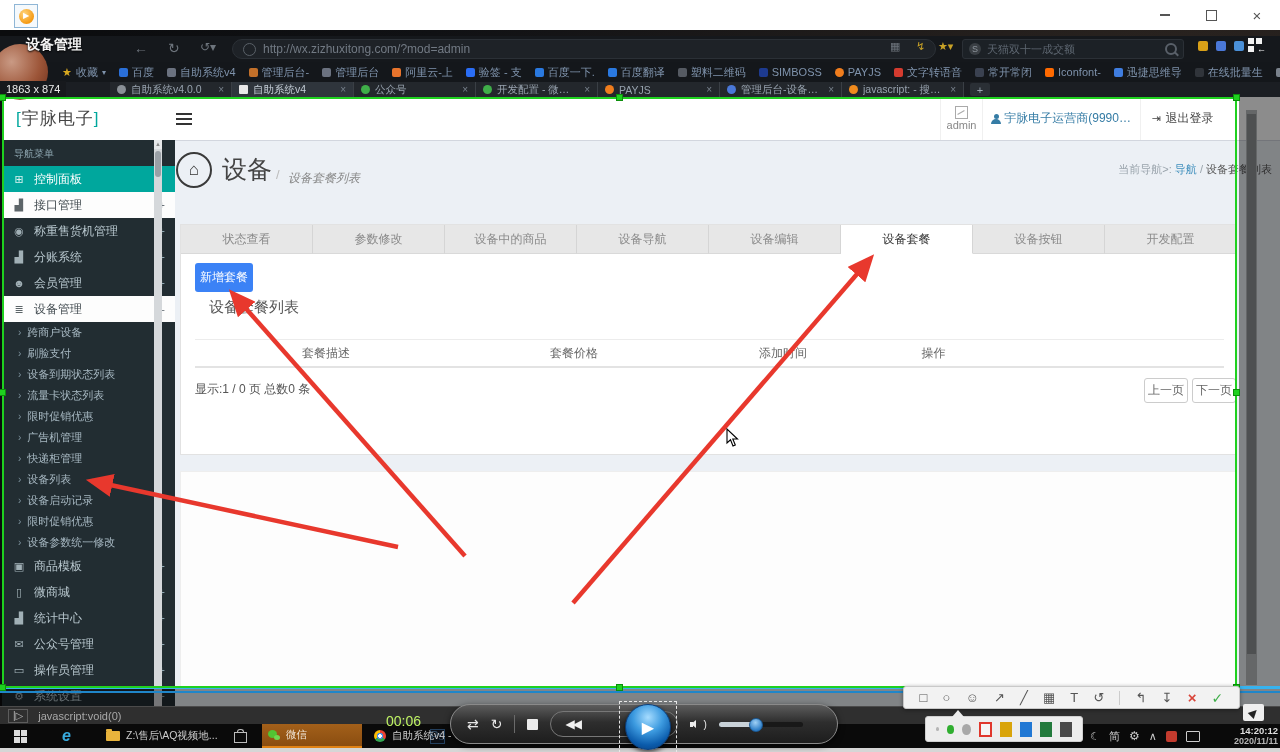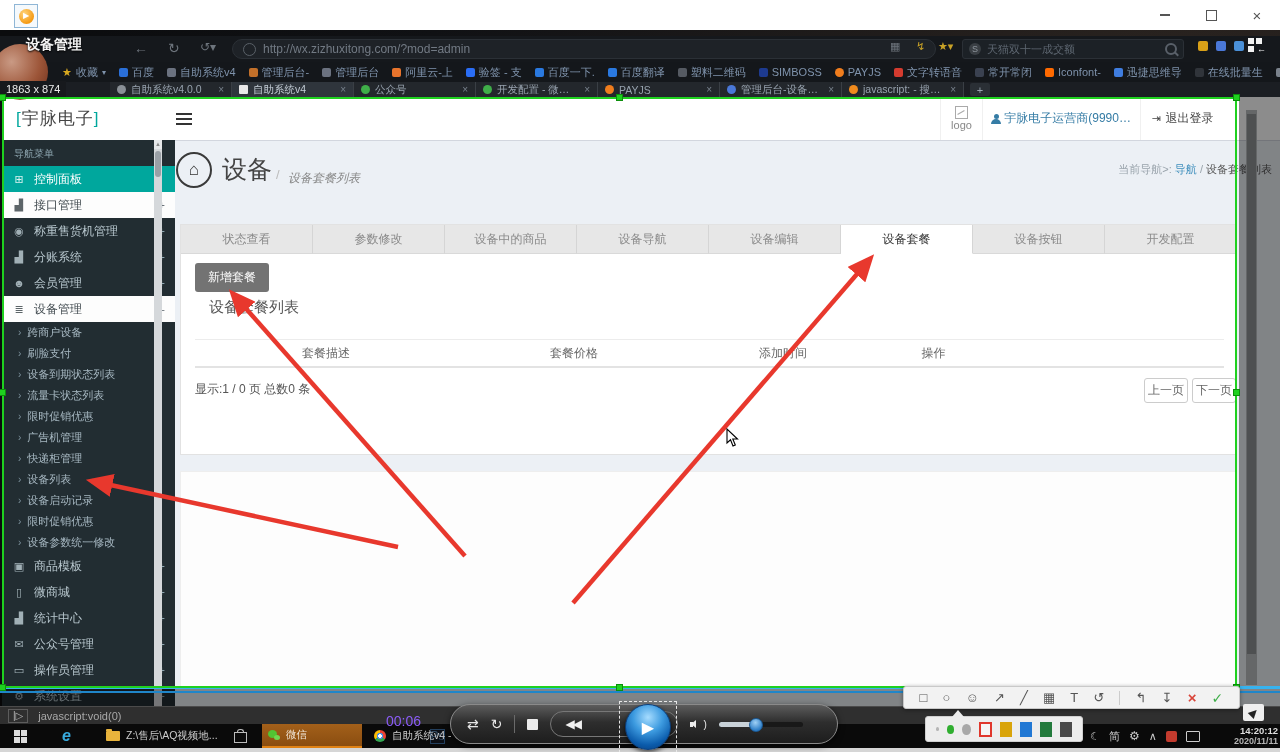--- a/index.html
+++ b/index.html
@@ -79,21 +79,21 @@
   .psub{left:288px;top:170px;font-size:12px;color:#888;font-style:italic;}
   .psep{left:276px;top:167px;font-size:13px;color:#bbb;}
   .crumb{left:930px;top:162px;width:342px;font-size:11px;color:#99a3ab;text-align:right;}
   .crumb .lk{color:#3c8dbc;}
   .crumb .cur{color:#555;}
   .card{left:180px;top:224px;width:1057px;height:231px;background:#fff;border:1px solid #e2e2e2;box-sizing:border-box;}
   .ctabs{display:flex;height:29px;}
   .ctab{flex:1;display:flex;align-items:center;justify-content:center;background:#e7e7e7;border-right:1px solid #d5d5d5;border-bottom:1px solid #d9d9d9;font-size:12px;color:#8a8a8a;box-sizing:border-box;}
   .ctab:last-child{border-right:none;}
   .ctab.on{background:#fff;color:#333;border-bottom:1px solid #fff;}
-  .addbtn{left:14px;top:38px;background:#737373;color:#fff;font-size:12px;padding:6px 13px;border-radius:3px;}
+  .addbtn{left:14px;top:38px;background:#3b82f6;color:#fff;font-size:12px;padding:6px 5px;border-radius:3px;}
   .ltitle{left:28px;top:73px;font-size:15px;color:#555;}
   .thead{left:14px;top:114px;width:1029px;height:26px;border-top:1px solid #ececec;border-bottom:2px solid #e3e3e3;display:flex;align-items:center;font-size:12px;color:#666;}
   .thc{text-align:center;}
   .summary{left:14px;top:156px;font-size:12px;color:#555;}
   .pgbtn{top:153px;width:44px;height:25px;background:#fff;border:1px solid #ccc;border-radius:3px;font-size:12px;color:#666;display:flex;align-items:center;justify-content:center;box-sizing:border-box;}
   .lowpanel{left:180px;top:471px;width:1057px;height:217px;background:#fdfdfd;border:1px solid #eee;box-sizing:border-box;}
   .dimscroll{left:1246px;top:110px;width:11px;height:575px;background:#b9bcbe;}
   .dimscroll i{position:absolute;left:1px;top:4px;width:9px;height:540px;background:#8f9294;display:block;}
   .dim{background:rgba(0,0,0,.45);z-index:20;}
   
@@ -122,21 +122,21 @@
   .chrome{width:12px;height:12px;border-radius:50%;background:radial-gradient(circle,#fff 0 2px,#4a90e2 2px 3.5px,transparent 3.5px),conic-gradient(#ea4335 0 120deg,#34a853 120deg 240deg,#fbbc05 240deg);}
   .ghost{opacity:.4;}
   .psbox{width:13px;height:13px;background:#0f172a;border:1px solid #4a90d9;color:#7ab3e8;font-size:12px;display:flex;align-items:center;justify-content:center;}
   .tray{top:724px;height:24px;display:flex;align-items:center;gap:9px;color:#ccc;font-size:11px;}
   .redbox{width:11px;height:11px;background:#c33b2e;border-radius:2px;}
   .monic{width:12px;height:9px;border:1px solid #ccc;border-radius:1px;}
   .clock{top:725px;left:1232px;width:46px;text-align:right;color:#ddd;font-size:9.5px;line-height:11px;z-index:36;font-weight:bold;}
   .clock .d{color:#b5b5b5;font-size:9px;}
   .bottomstrip{left:0;top:748px;width:1280px;height:4px;background:#d6d6d6;z-index:36;}
   
-  .ptime{left:386px;top:713px;color:#8b5cf6;font-size:14px;z-index:40;}
+  .ptime{left:386px;top:713px;color:#bef264;font-size:14px;z-index:40;}
   .pill{left:450px;top:704px;width:388px;height:40px;border-radius:22px;border:1px solid #8a8a8a;background:linear-gradient(#5c5c5c,#2e2e2e 45%,#1d1d1d);box-shadow:0 2px 6px rgba(0,0,0,.6);z-index:40;display:flex;align-items:center;padding:0 16px;box-sizing:border-box;gap:12px;}
   .pcic{color:#e6e6e6;font-size:14px;line-height:1;}
   .pcsep{width:1px;height:18px;background:#6a6a6a;}
   .stopic{width:11px;height:11px;background:#ececec;border-radius:1px;}
   .grp{width:128px;height:26px;border:1px solid #777;border-radius:14px;display:flex;align-items:center;justify-content:space-between;padding:0 14px;box-sizing:border-box;}
   .skip{color:#f0f0f0;font-size:12px;letter-spacing:-2px;}
   .playwrap{position:absolute;left:168px;top:-4px;width:56px;height:50px;border:1px dashed #e8e8e8;display:flex;align-items:center;justify-content:center;}
   .playbtn{width:44px;height:44px;border-radius:50%;background:radial-gradient(circle at 50% 28%,#a6dcff,#3d9be0 38%,#0b5bab 72%,#063a78);border:1px solid #0a3e7c;display:flex;align-items:center;justify-content:center;color:#fff;font-size:16px;box-shadow:0 2px 5px rgba(0,0,0,.7);}
   .spk{width:7px;height:9px;position:relative;margin-right:2px;}
   .spk:before{content:'';position:absolute;left:0;top:2px;width:3px;height:5px;background:#ececec;}
@@ -329,21 +329,21 @@
     <div class="abs ahead"></div>
     <div class="abs brand"><em>[</em><span>宇脉电子</span><em>]</em></div>
     <div class="abs burger">
         <i></i>
         <i></i>
         <i></i>
       </div>
     <div class="abs hright">
       <div class="hcell" style="width:42px;flex-direction:column;gap:0;font-size:11px;color:#888">
           <span class="brokenimg"></span>
-          <span>logo</span>
+          <span>admin</span>
         </div>
       <div class="hcell" style="width:158px">
           <span class="person"></span>
           <span class="acct">宇脉电子运营商(99901) - 齐..</span>
         </div>
       <div class="hcell" style="width:84px">
           <span style="color:#444;font-size:11px">⇥</span>
           <span>退出登录</span>
         </div>
     </div>

